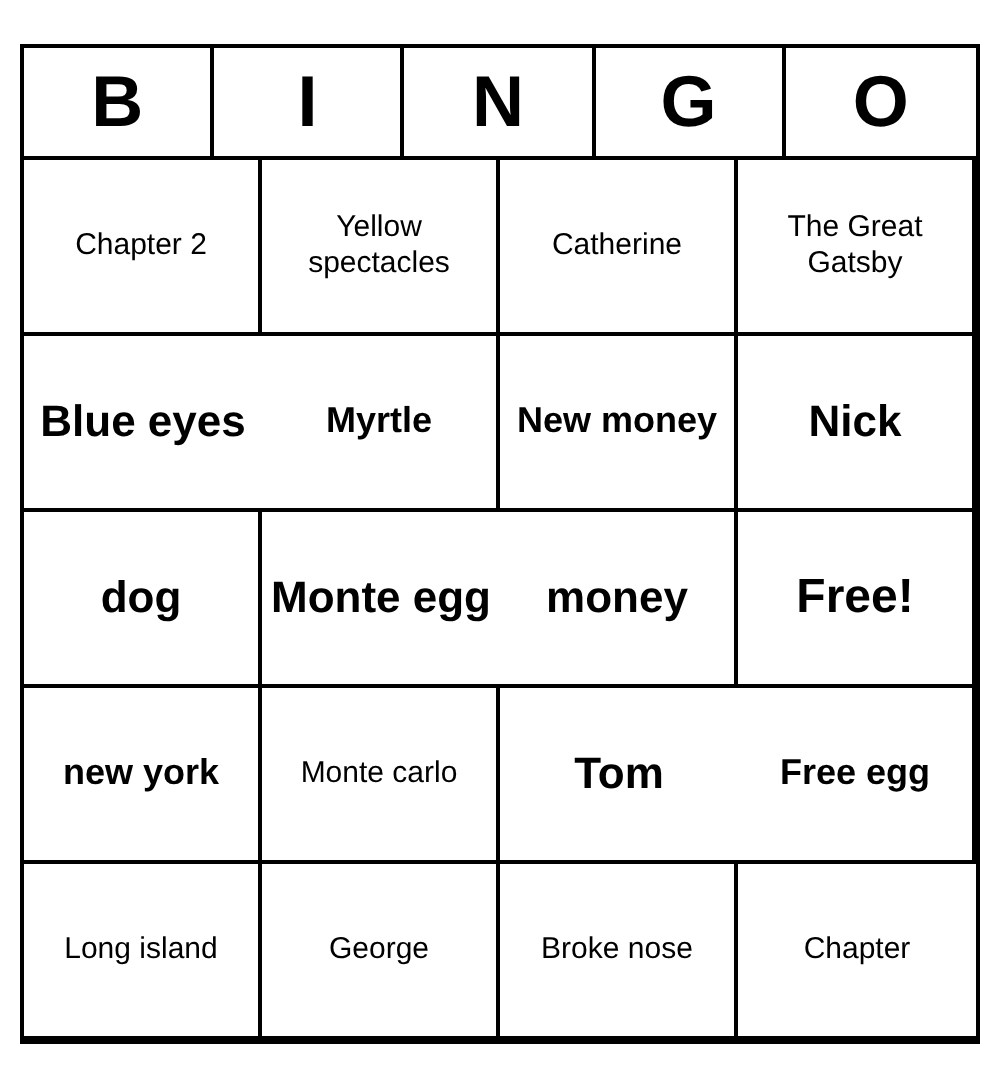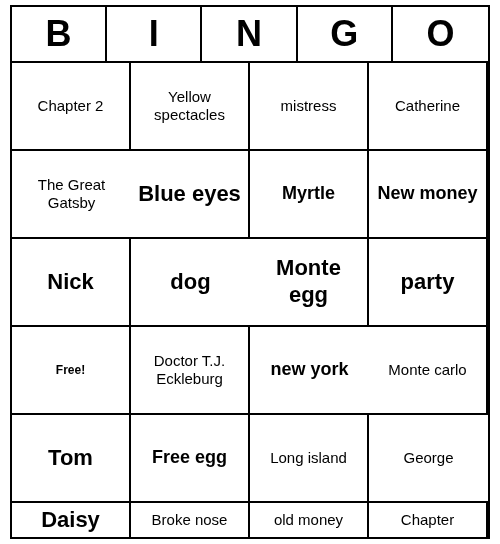--- a/index.html
+++ b/index.html
@@ -55,54 +55,50 @@
     }
     .bingo-cell.large-text {
       font-size: 22px;
       font-weight: bold;
     }
     .bingo-cell.medium-text {
       font-size: 18px;
       font-weight: bold;
     }
     .bingo-cell.free {
-      font-size: 12px;
+      font-size: 24px;
       font-weight: bold;
     }
   </style>
 </head>
 <body>
 
 <div class="bingo-card">
   <div class="bingo-header">
   <div class="bingo-header-cell">B</div>
       <div class="bingo-header-cell">I</div>
       <div class="bingo-header-cell">N</div>
       <div class="bingo-header-cell">G</div>
       <div class="bingo-header-cell">O</div>
     </div>
   <div class="bingo-grid">
   <div class="bingo-cell">Chapter 2</div>
       <div class="bingo-cell">Yellow spectacles</div>
-      <div class="bingo-cell">mistress</div>
       <div class="bingo-cell">Catherine</div>
       <div class="bingo-cell">The Great Gatsby</div>
       <div class="bingo-cell large-text">Blue eyes</div>
       <div class="bingo-cell medium-text">Myrtle</div>
       <div class="bingo-cell medium-text">New money</div>
       <div class="bingo-cell large-text">Nick</div>
       <div class="bingo-cell large-text">dog</div>
       <div class="bingo-cell large-text">Monte egg</div>
-      <div class="bingo-cell large-text">party</div>
+      <div class="bingo-cell large-text">money</div>
       <div class="bingo-cell free">Free!</div>
-      <div class="bingo-cell">Doctor T.J. Eckleburg</div>
       <div class="bingo-cell medium-text">new york</div>
       <div class="bingo-cell">Monte carlo</div>
       <div class="bingo-cell large-text">Tom</div>
       <div class="bingo-cell medium-text">Free egg</div>
       <div class="bingo-cell">Long island</div>
       <div class="bingo-cell">George</div>
-      <div class="bingo-cell large-text">Daisy</div>
       <div class="bingo-cell">Broke nose</div>
-      <div class="bingo-cell">old money</div>
       <div class="bingo-cell">Chapter</div>
     </div>
 </div>
 
 </body></html>

